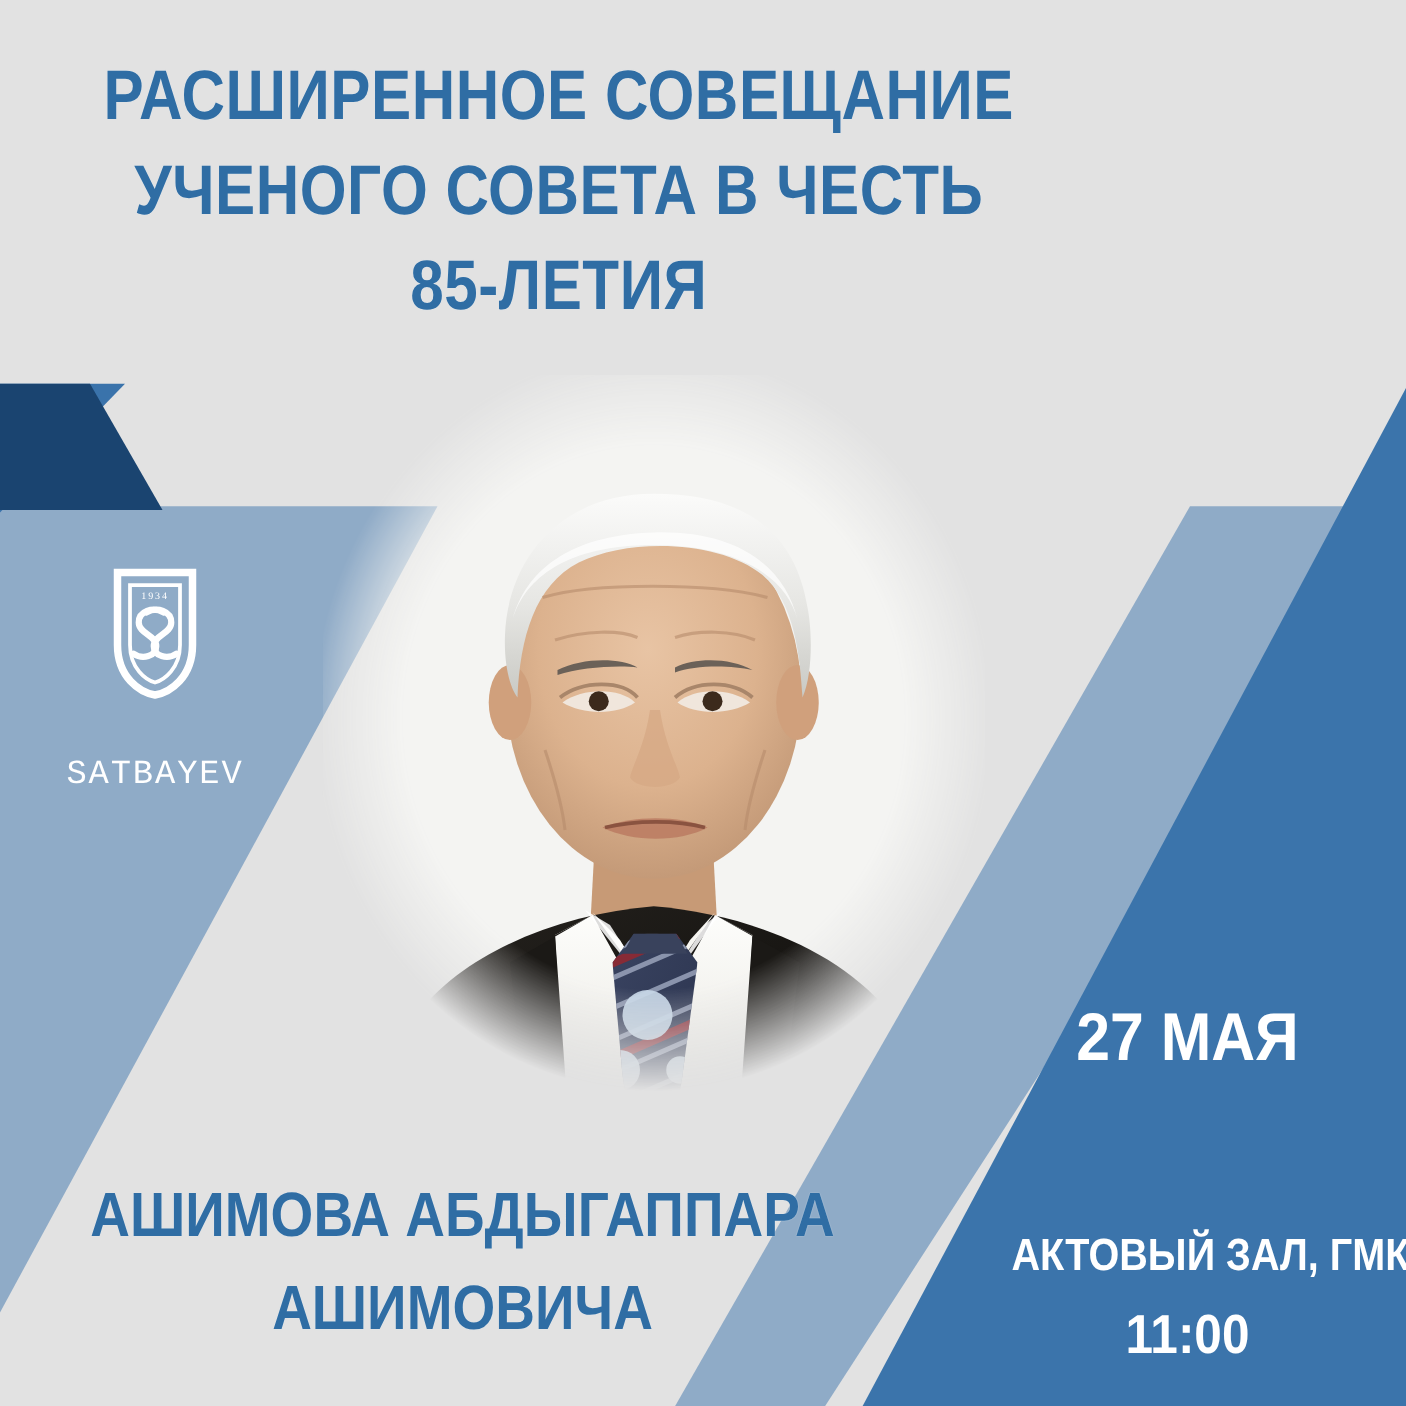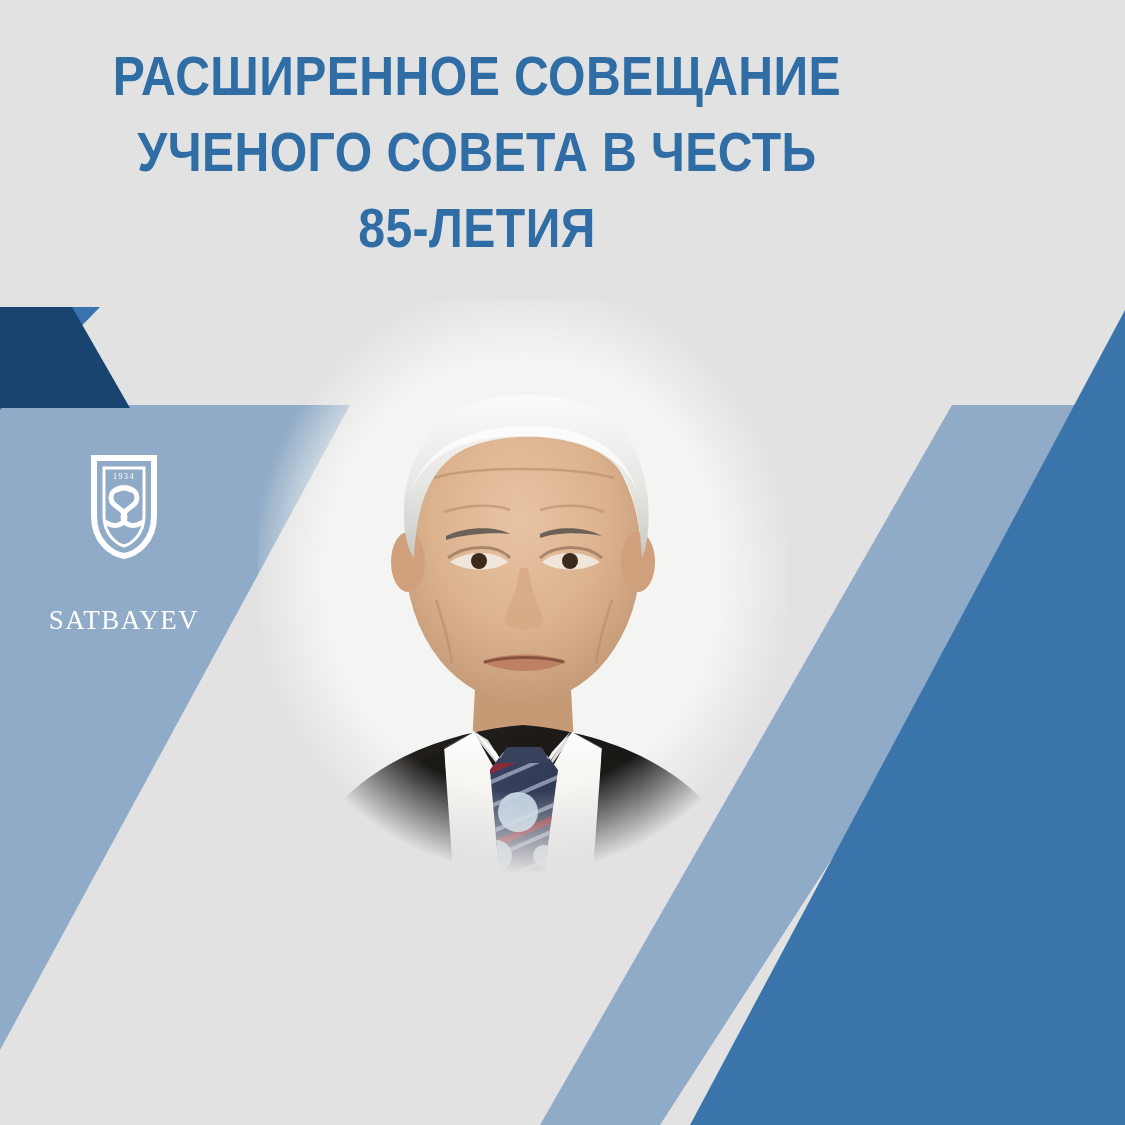--- a/index.html
+++ b/index.html
@@ -25,21 +25,20 @@
   }
 
   
   .title-block {
     position: absolute;
     top: 38px;
     left: 0;
     width: 894px;
     text-align: center;
     z-index: 6;
-    padding-left: 30px;
   }
   .title-line {
     color: #2f6da4;
     font-family: "Liberation Sans Narrow", "Liberation Sans", sans-serif;
     font-weight: bold;
     font-size: 56px;
     line-height: 76px;
     letter-spacing: 0.5px;
     transform: scaleX(0.86);
     transform-origin: center;
@@ -65,21 +64,21 @@
     position: absolute;
     left: 24px;
     top: 450px;
     width: 200px;
     z-index: 6;
     text-align: center;
   }
   .logo-mark { display:block; margin: 0 auto 8px auto; }
   .logo-word {
     color: #ffffff;
-    font-family: Liberation Serif, serif;
+    font-family: Liberation Mono, monospace;
     font-size: 27px;
     letter-spacing: 1.5px;
     line-height: 30px;
     white-space: nowrap;
     margin-top: 43px;
   }
 
   
   .name-block {
     position: absolute;
@@ -283,15 +282,24 @@
     <svg class="logo-mark" width="80" height="112" viewBox="0 0 80 112">
       <path d="M10,8 h60 v58 c0,26 -18,38 -30,40 C28,104 10,92 10,66 Z" fill="none" stroke="#ffffff" stroke-width="6"></path>
       <path d="M20,18 h40 v48 c0,19 -13,28 -20,30 C33,94 20,85 20,66 Z" fill="none" stroke="#ffffff" stroke-width="3"></path>
       <text x="40" y="29" text-anchor="middle" fill="#ffffff" font-family="Liberation Serif, serif" font-size="8" letter-spacing="1.5">1934</text>
       <path d="M47,40 c-9,-5 -20,-1 -20,8 c0,9 14,10 14,19 c0,8 -11,11 -18,6" fill="none" stroke="#ffffff" stroke-width="5" stroke-linecap="round"></path>
       <path d="M33,40 c9,-5 20,-1 20,8 c0,9 -14,10 -14,19 c0,8 11,11 18,6" fill="none" stroke="#ffffff" stroke-width="5" stroke-linecap="round"></path>
     </svg>
     <div class="logo-word">SATBAYEV</div>
   </div>
 
-
+  <div class="name-block">
+    <div class="name-line">АШИМОВА АБДЫГАППАРА</div>
+    <div class="name-line">АШИМОВИЧА</div>
+  </div>
+
+  <div class="details-block">
+    <div class="detail-date">27 МАЯ</div>
+    <div class="detail-venue">АКТОВЫЙ ЗАЛ, ГМК</div>
+    <div class="detail-time">11:00</div>
+  </div>
 
 </div>
 
 </body></html>

